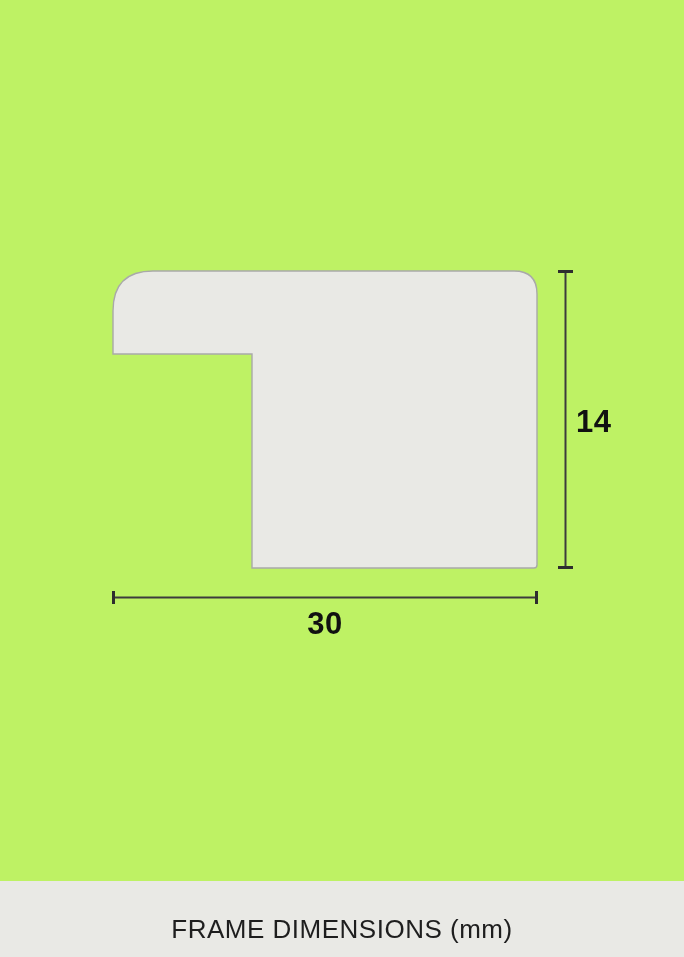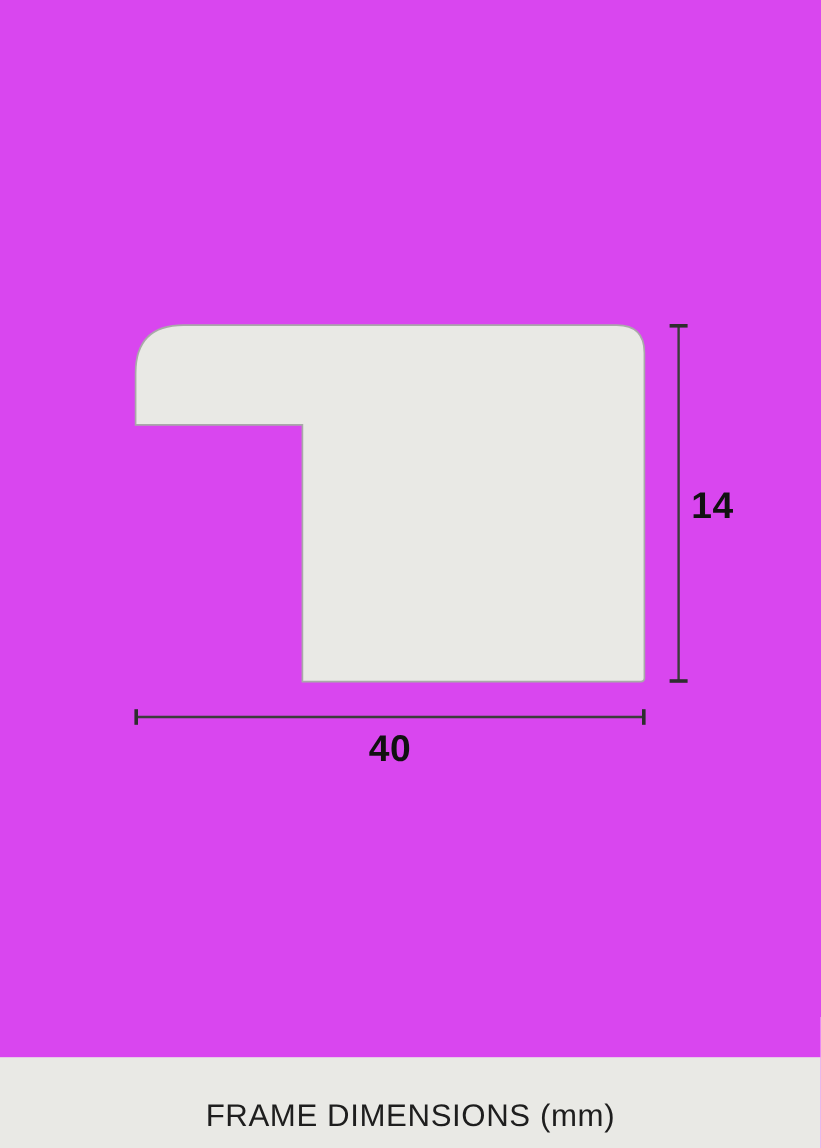--- a/index.html
+++ b/index.html
@@ -4,21 +4,21 @@
 <style>
   html, body {
     margin: 0;
     padding: 0;
     background: #ffffff;
   }
   .stage {
     position: relative;
     width: 684px;
     height: 957px;
-    background: #d946ef;
+    background: #bef264;
     overflow: hidden;
     font-family: "Liberation Sans", sans-serif;
   }
   .diagram-svg {
     position: absolute;
     top: 0;
     left: 0;
     width: 684px;
     height: 700px;
     display: block;
@@ -101,19 +101,19 @@
 
     <g>
       <line class="dim-line" x1="113" y1="597.5" x2="537" y2="597.5"></line>
       <line class="dim-tick" x1="113.5" y1="591" x2="113.5" y2="604"></line>
       <line class="dim-tick" x1="536.5" y1="591" x2="536.5" y2="604"></line>
     </g>
   </svg>
 
   <div class="dim-label height">14</div>
 
-  <div class="dim-label width">40</div>
+  <div class="dim-label width">30</div>
 
   <div class="caption-bar">
     <span class="caption-text">FRAME DIMENSIONS (mm)</span>
   </div>
 
 </div>
 
 </body></html>

